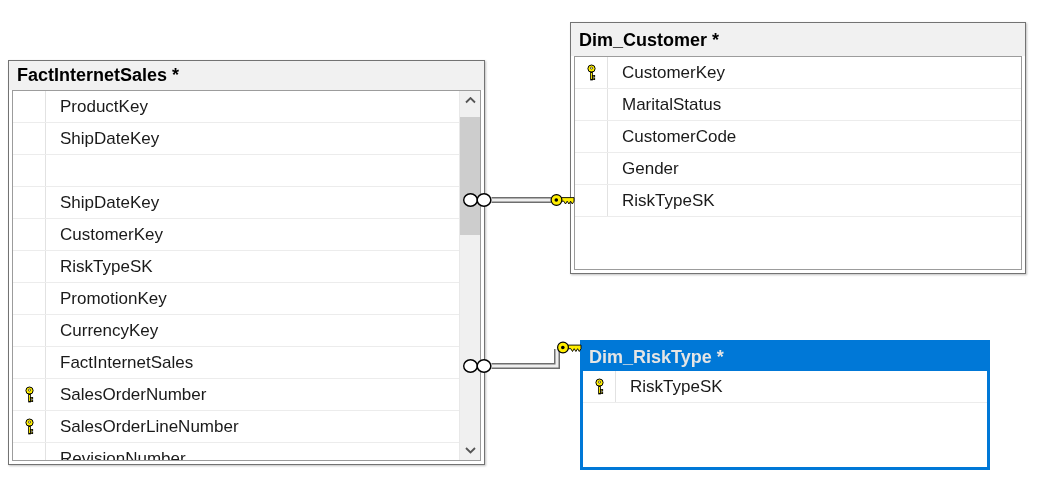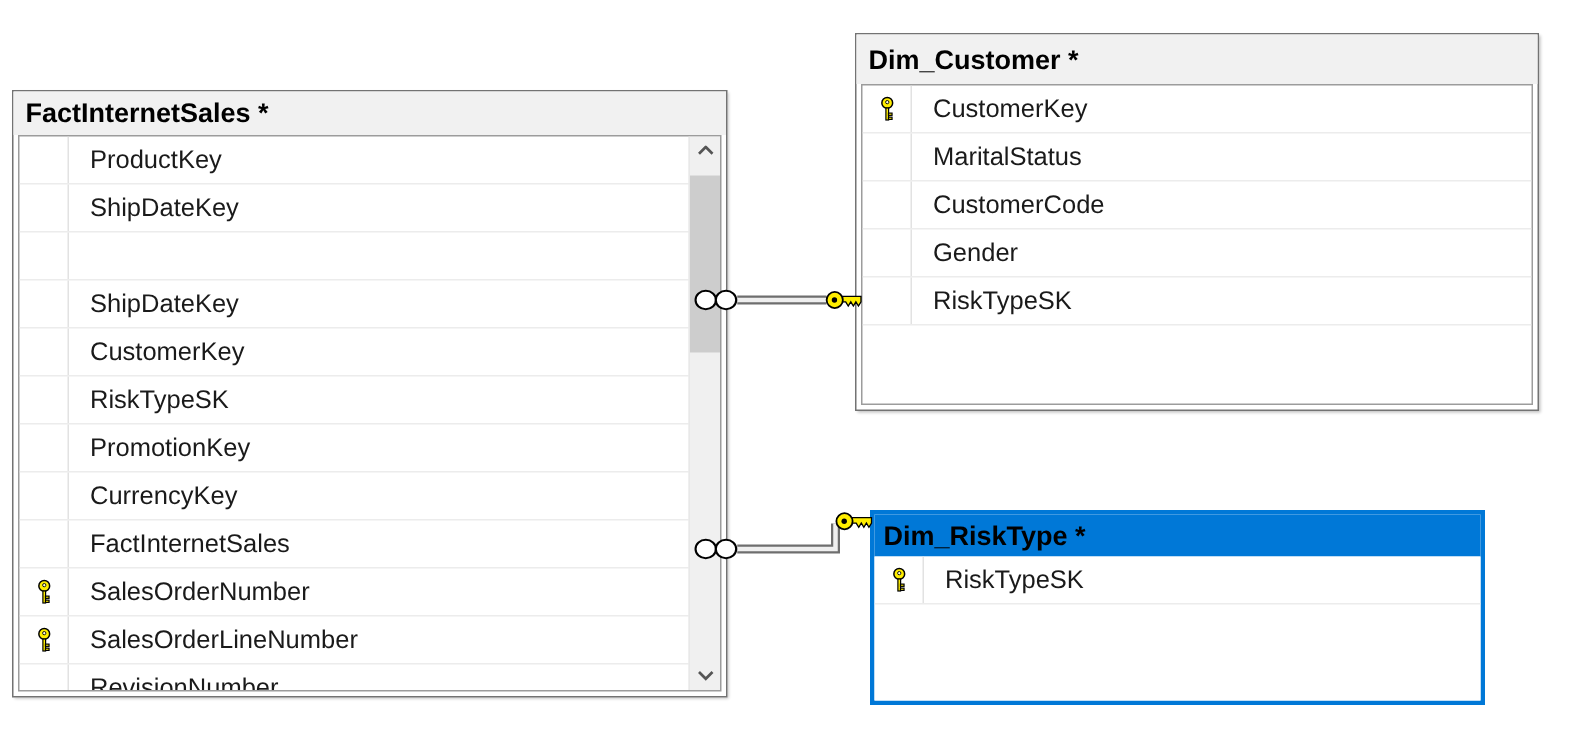--- a/index.html
+++ b/index.html
@@ -27,21 +27,21 @@
   .fact .rows{margin-right:20px;}
 
   
   .customer{left:570px;top:22px;width:454px;height:250px;}
   .customer .tbl-header{height:33px;line-height:35px;}
   .customer .tbl-body{left:3px;right:3px;top:33px;bottom:3px;}
 
   
   .risktype{left:580px;top:340px;width:404px;height:124px;
        border:3px solid #0078D7;box-shadow:none;}
-  .risktype .tbl-header{background:#0078D7;color:#000000;height:28px;line-height:28px;padding-left:6px;}
+  .risktype .tbl-header{background:#0078D7;color:#e5e5e5;height:28px;line-height:28px;padding-left:6px;}
   .risktype .tbl-body{left:0;right:0;top:28px;bottom:0;border:none;}
 
   
   .scrollbar{position:absolute;top:0;right:0;bottom:0;width:20px;background:#f0f0f0;
        border-left:1px solid #e8e8e8;}
   .sb-btn{position:absolute;left:0;right:0;height:17px;display:flex;
        align-items:center;justify-content:center;}
   .sb-up{top:1px;}
   .sb-down{bottom:1px;}
   .sb-thumb{position:absolute;left:0;right:0;top:26px;height:118px;background:#cdcdcd;}

